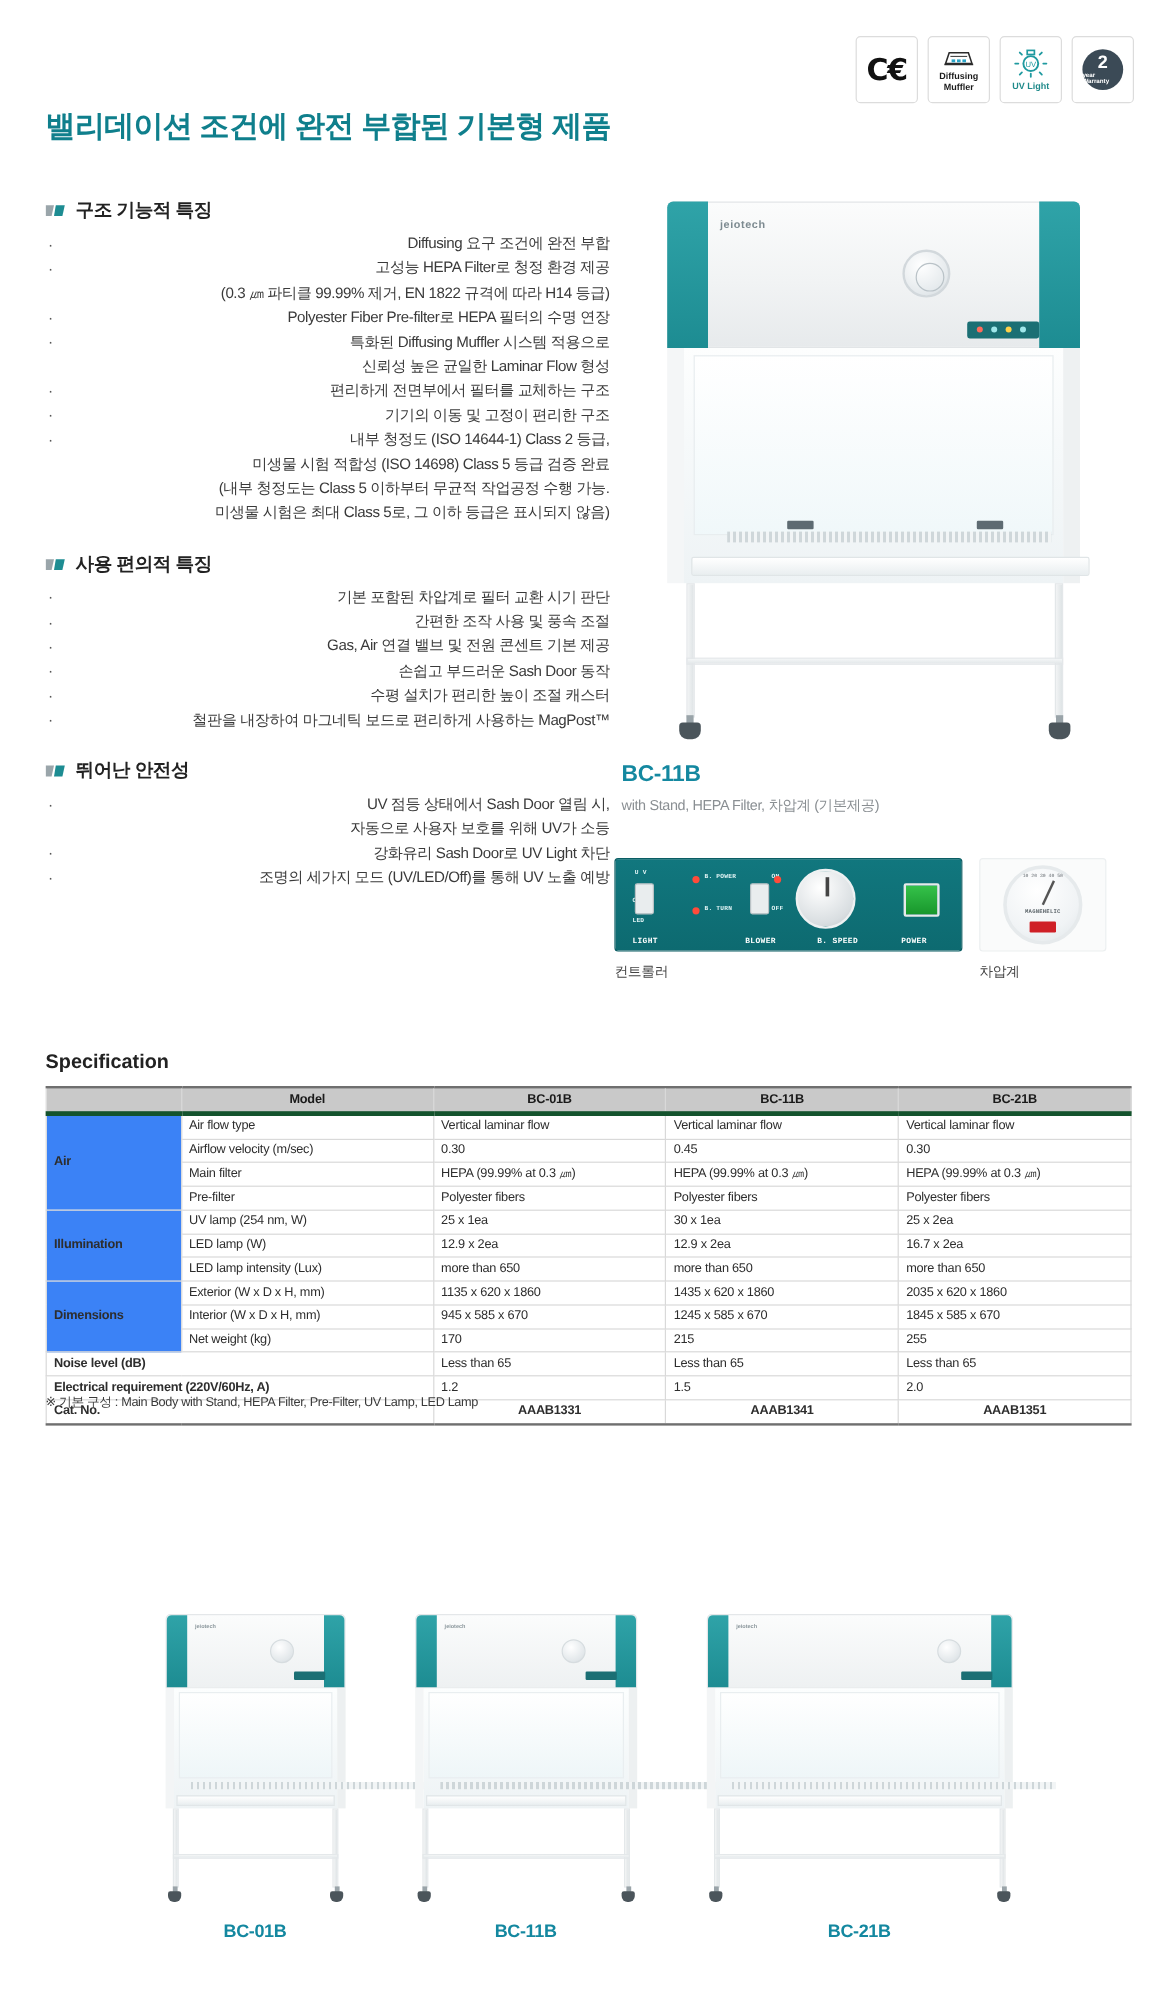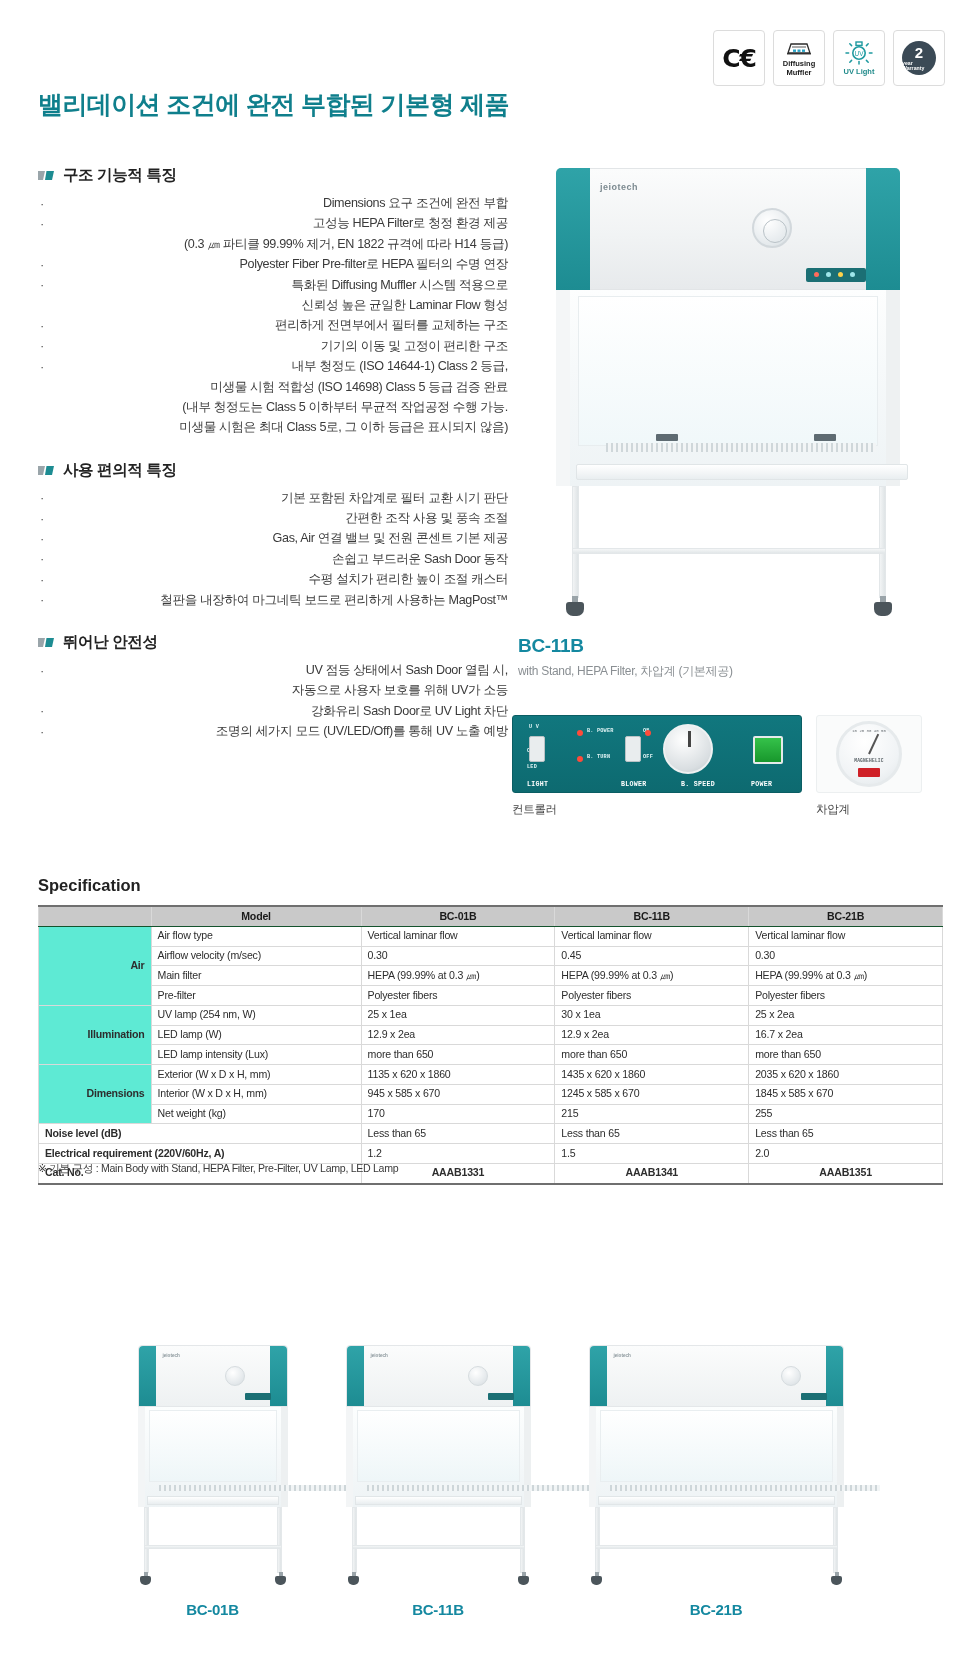--- a/index.html
+++ b/index.html
@@ -253,26 +253,26 @@
   }
   table.spec th, table.spec td {
     border: 1px solid #d9d9d9;
     padding: 2.5px 6px;
     vertical-align: middle;
     letter-spacing: -0.2px;
     line-height: 1.3;
   }
   table.spec thead th {
     background: #c9c9c9; color: #1a1a1a; font-weight: bold; text-align: center;
-    border-top: 2px solid #6f6f6f; border-bottom: 1px solid #14532d;
+    border-top: 2px solid #6f6f6f; border-bottom: 4px solid #14532d;
     height: 20px;
   }
   table.spec thead th.blank { background: #c9c9c9; }
   table.spec td.grp {
-    font-weight: bold; text-align: right; background: #5eead4; width: 90px;
+    font-weight: bold; text-align: left; background: #3b82f6; width: 90px;
   }
   table.spec td.item { width: 168px; }
   table.spec td.val { width: 155px; }
   table.spec tr.full td.fulllabel { font-weight: bold; margin-top: 22px; }
   table.spec tr.catno td { text-align: center; font-weight: bold; }
   table.spec tr.catno td.fulllabel { text-align: left; }
   table.spec tr.lastrow td { border-bottom: 2px solid #6f6f6f; }
   .spec-note {
     position: absolute; left: 38px; top: 1162px;
     font-size: 10.6px; color: #3a3a3a; letter-spacing: -0.3px;
@@ -395,21 +395,21 @@
 <div class="features">
 
   <div class="sec-head">
     <svg class="flag-icon" viewBox="0 0 17 13">
       <path d="M0 2 L7 2 L5 11 L0 11 Z" fill="#9aa5aa"></path>
       <path d="M8.5 2 L16 2 L14 11 L7 11 Z" fill="#1d8c92"></path>
     </svg>
     <span class="sec-title">구조 기능적 특징</span>
   </div>
   <ul class="feat-list">
-    <li>Dimensions 요구 조건에 완전 부합</li>
+    <li>Diffusing 요구 조건에 완전 부합</li>
     <li>고성능 HEPA Filter로 청정 환경 제공
 (0.3 ㎛ 파티클 99.99% 제거, EN 1822 규격에 따라 H14 등급)</li>
     <li>Polyester Fiber Pre-filter로 HEPA 필터의 수명 연장</li>
     <li>특화된 Diffusing Muffler 시스템 적용으로
 신뢰성 높은 균일한 Laminar Flow 형성</li>
     <li>편리하게 전면부에서 필터를 교체하는 구조</li>
     <li>기기의 이동 및 고정이 편리한 구조</li>
     <li>내부 청정도 (ISO 14644-1) Class 2 등급,
 미생물 시험 적합성 (ISO 14698) Class 5 등급 검증 완료
 (내부 청정도는 Class 5 이하부터 무균적 작업공정 수행 가능.

